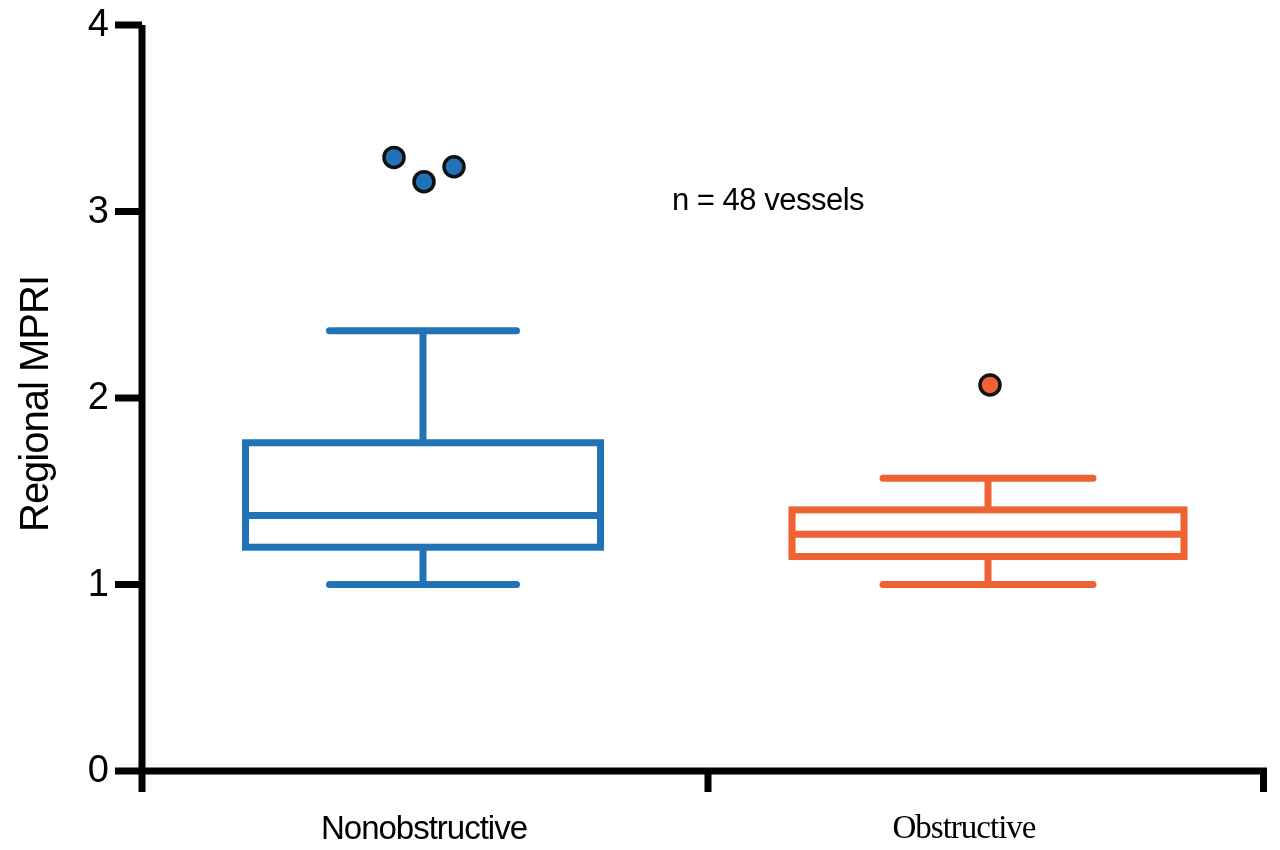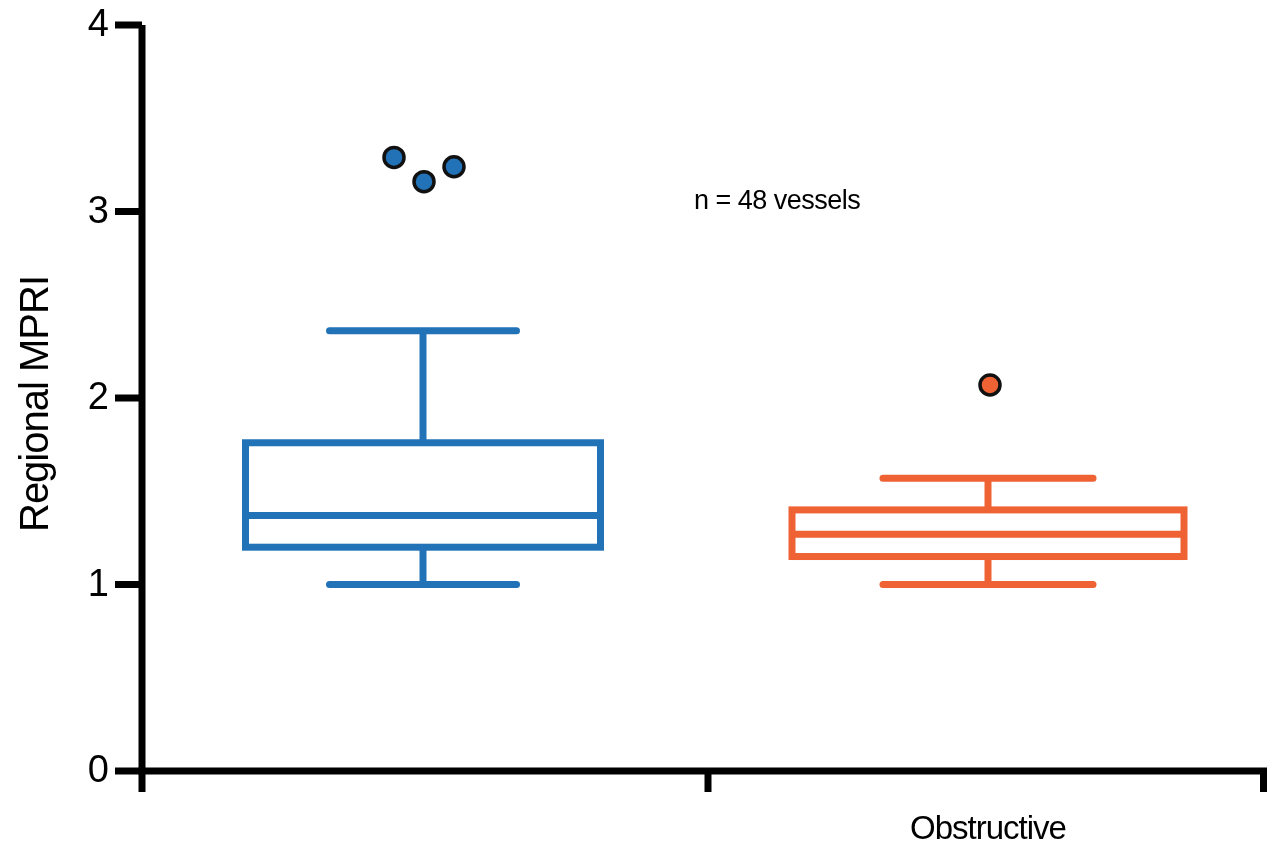--- a/index.html
+++ b/index.html
@@ -36,39 +36,39 @@
     position: absolute;
     left: 34px;
     top: 404px;
     transform: translate(-50%, -50%) rotate(-90deg);
     font-size: 40px;
     letter-spacing: -1px;
     white-space: nowrap;
   }
   #annot {
     position: absolute;
-    left: 694px;
+    left: 672px;
     top: 172px;
-    font-size: 27px;
+    font-size: 31px;
     letter-spacing: -0.5px;
     line-height: 56px;
     white-space: nowrap;
   }
   #annot i { font-style: italic; }
   .cat {
     position: absolute;
     top: 808px;
     transform: translateX(-50%);
     font-size: 33px;
     letter-spacing: -1px;
     white-space: nowrap;
     line-height: 1.2;
   }
   #cat0 { left: 424px; }
-  #cat1 { left: 988px; }
+  #cat1 { left: 964px; font-family: Liberation Serif, serif; }
 </style>
 </head>
 <body>
 
 <div id="stage">
   <svg id="plot" width="1280" height="850" viewBox="0 0 1280 850">
       <line x1="142" y1="25" x2="142" y2="792" stroke="#000000" stroke-width="7" stroke-linecap="butt"></line>
       <line x1="138.5" y1="771" x2="1267" y2="771" stroke="#000000" stroke-width="7" stroke-linecap="butt"></line>
       <line x1="708" y1="771" x2="708" y2="792" stroke="#000000" stroke-width="7" stroke-linecap="butt"></line>
       <line x1="1263.5" y1="771" x2="1263.5" y2="792" stroke="#000000" stroke-width="7" stroke-linecap="butt"></line>
@@ -94,19 +94,20 @@
       <line x1="792" y1="534.145" x2="1184" y2="534.145" stroke="#EE6233" stroke-width="7" stroke-linecap="butt"></line>
       <circle cx="990" cy="384.94500000000005" r="10" fill="#EE6233" stroke="#111111" stroke-width="3.5"></circle>
     </svg>
 
   <div id="ylabel">Regional MPRI</div>
 
   <div id="annot">
     <div id="annot-n">n = 48 vessels</div>
   </div>
 
+  <div class="cat" id="cat0">Nonobstructive</div>
   <div class="cat" id="cat1">Obstructive</div>
 <div class="ytick-label" style="top: 771px;">0</div>
     <div class="ytick-label" style="top: 584.5px;">1</div>
     <div class="ytick-label" style="top: 398px;">2</div>
     <div class="ytick-label" style="top: 211.5px;">3</div>
     <div class="ytick-label" style="top: 25px;">4</div>
   </div>
 
 </body></html>

